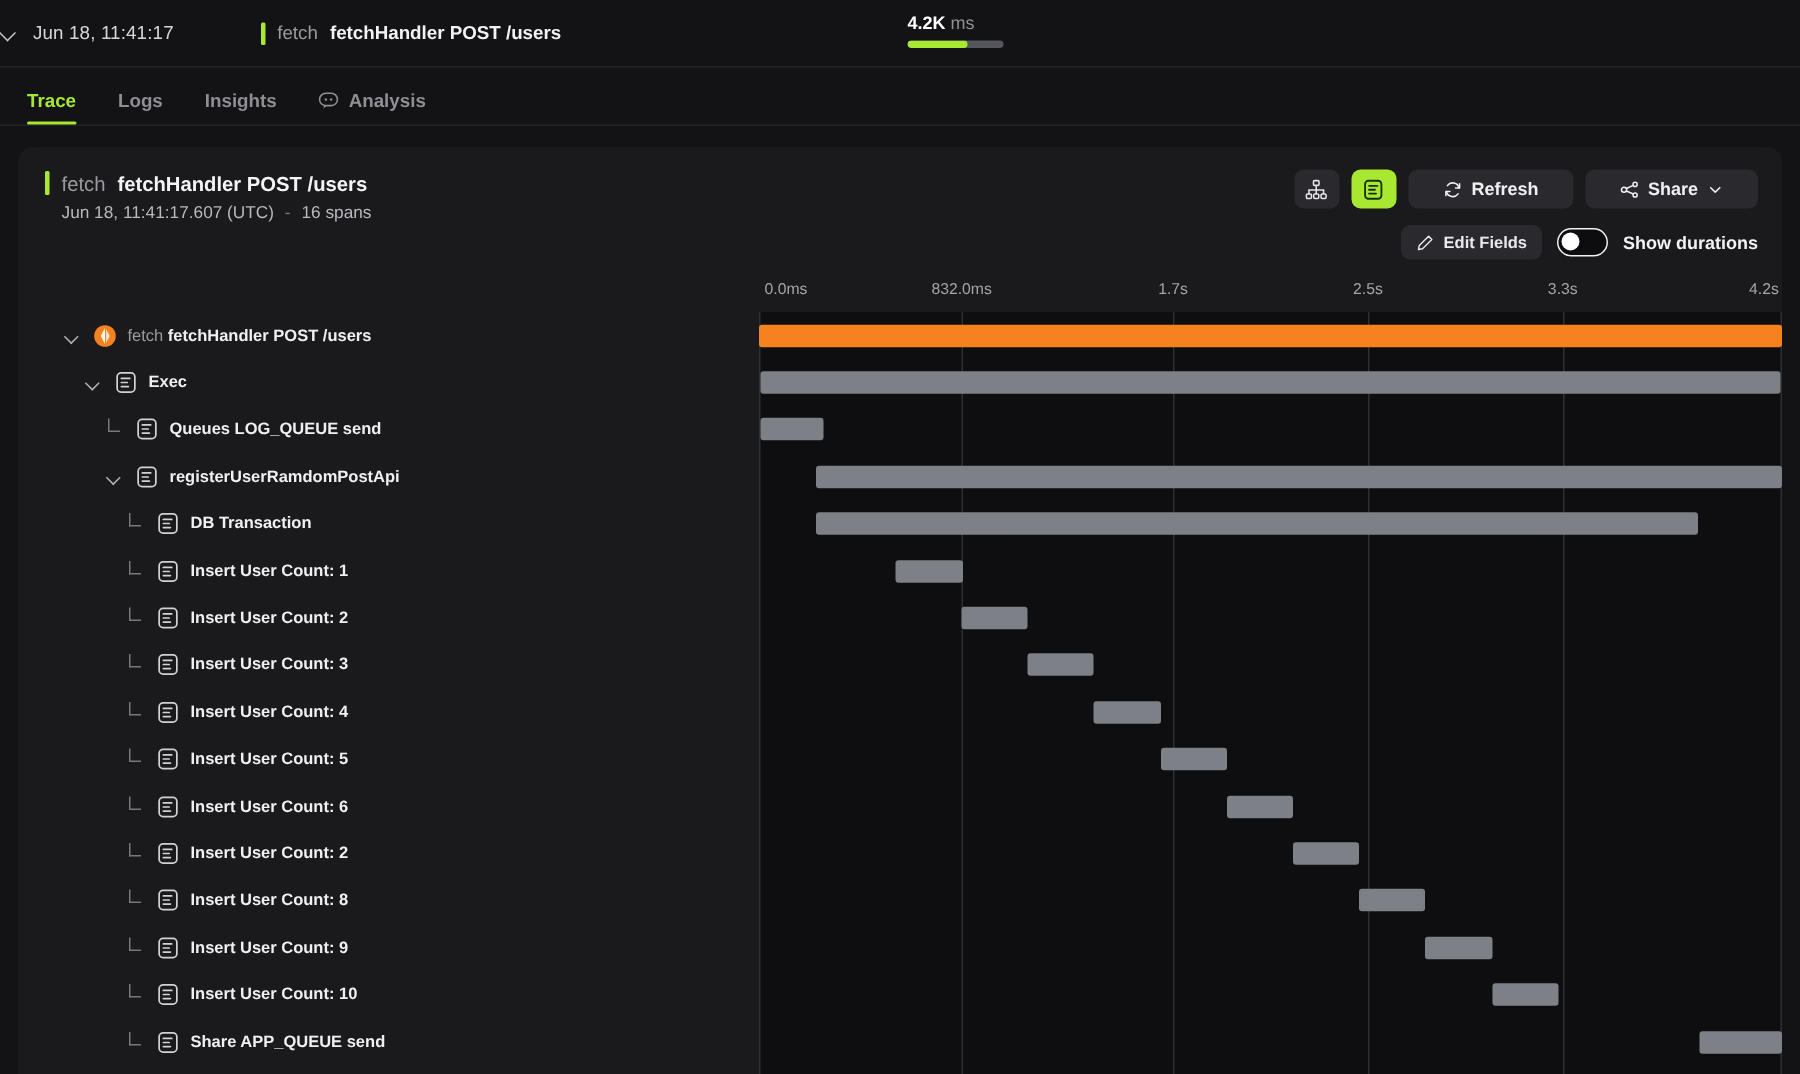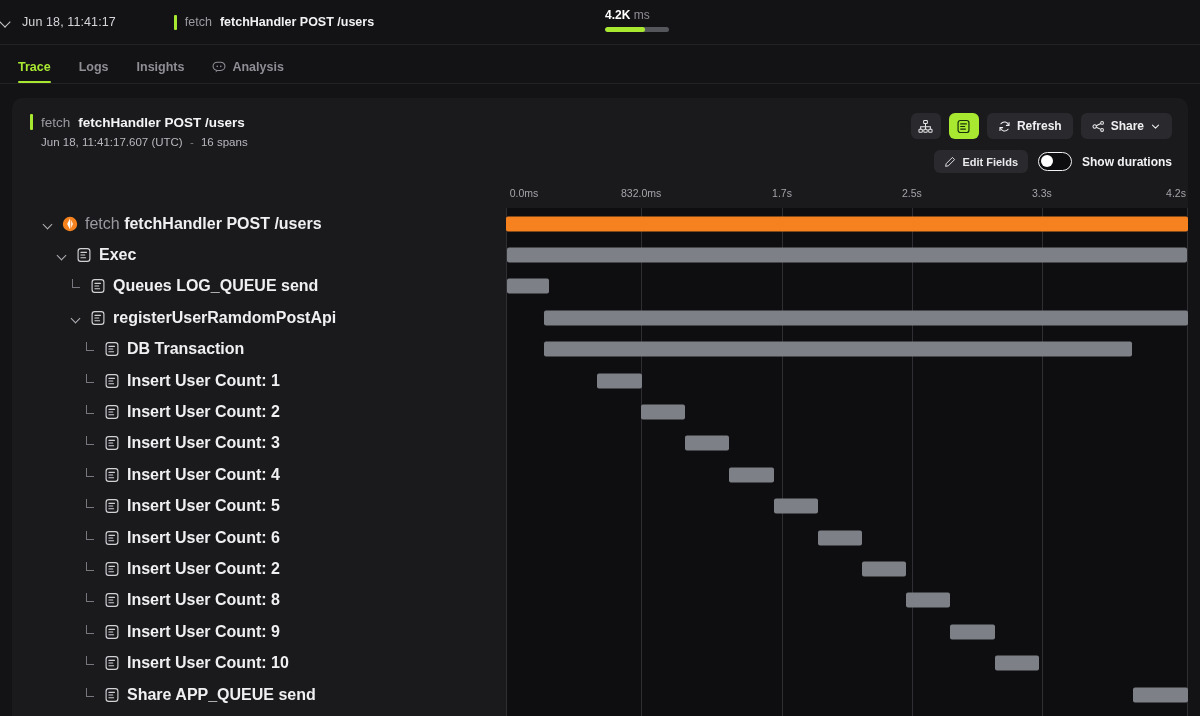--- a/index.html
+++ b/index.html
@@ -87,21 +87,21 @@
     display: flex; align-items: center; gap: 8px;
   }
   .icon-btn {
     width: 30px; height: 26px; border-radius: 6px; background: #2a2a2e;
     display: flex; align-items: center; justify-content: center; cursor: pointer;
   }
   .icon-btn.active { background: #a9e831; }
   .pill-btn {
     height: 26px; border-radius: 6px; background: #2a2a2e;
     display: flex; align-items: center; gap: 6px;
-    padding: 0 11px; font-size: 12px; font-weight: bold; color: #f0f0f2; cursor: pointer;
+    padding: 0 23px; font-size: 12px; font-weight: bold; color: #f0f0f2; cursor: pointer;
   }
 
   .fields-row {
     position: absolute; right: 16px; top: 52px;
     display: flex; align-items: center; gap: 10px;
   }
   .edit-fields {
     height: 23px; border-radius: 6px; background: #2a2a2e;
     display: flex; align-items: center; gap: 6px; padding: 0 10px;
     font-size: 11px; font-weight: bold; color: #eaeaec; cursor: pointer;
@@ -145,21 +145,21 @@
     width: 6px; height: 6px;
     border-right: 1.5px solid #b0b0b6; border-bottom: 1.5px solid #b0b0b6;
     transform: rotate(45deg);
   }
   .tw-elbow::before {
     content: ""; position: absolute; left: 4px; top: 1px;
     width: 7px; height: 8px;
     border-left: 1.3px solid #77777e; border-bottom: 1.3px solid #77777e;
   }
   .row-icon { width: 16px; height: 16px; flex: 0 0 16px; margin-right: 7px; display: block; }
-  .row-label { font-size: 16px; font-weight: bold; color: #f0f0f2; white-space: nowrap; }
+  .row-label { font-size: 11px; font-weight: bold; color: #f0f0f2; white-space: nowrap; }
   .row-label .muted { color: #9a9aa0; font-weight: normal; }
 
   .bar {
     position: absolute; top: 50%; transform: translateY(-50%);
     height: 15px; border-radius: 2px; background: #7d8086;
   }
   .bar.root { background: #f6821f; }
 </style>
 </head>
 <body>

